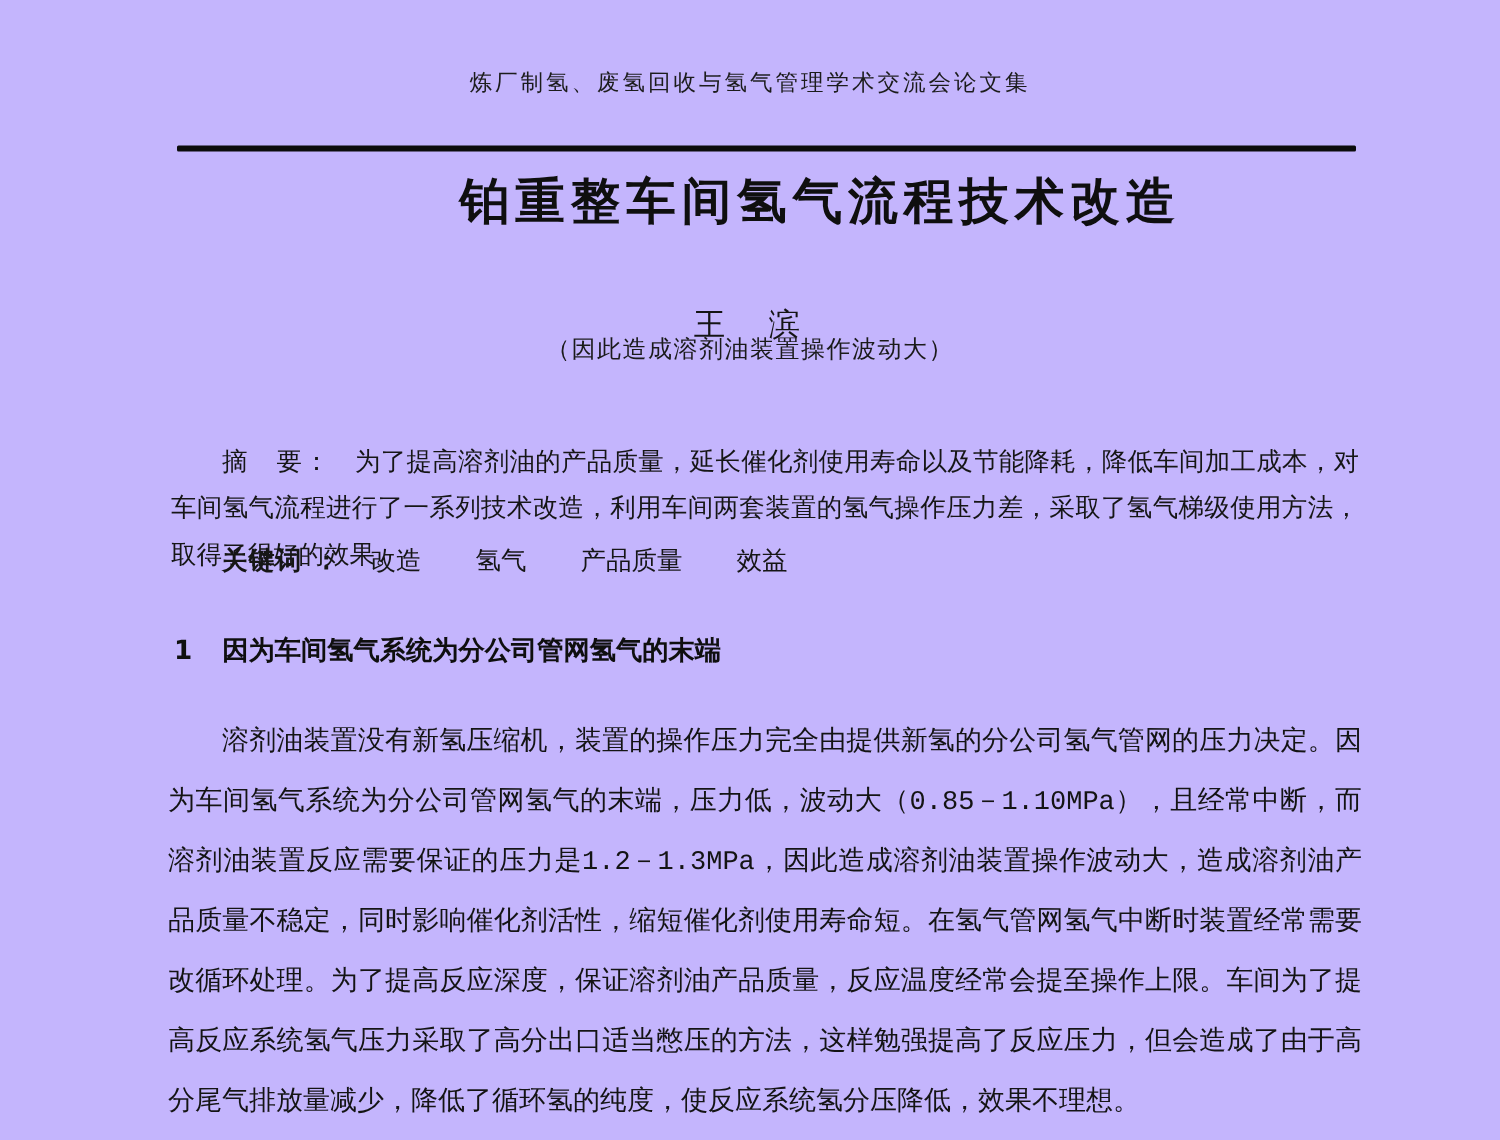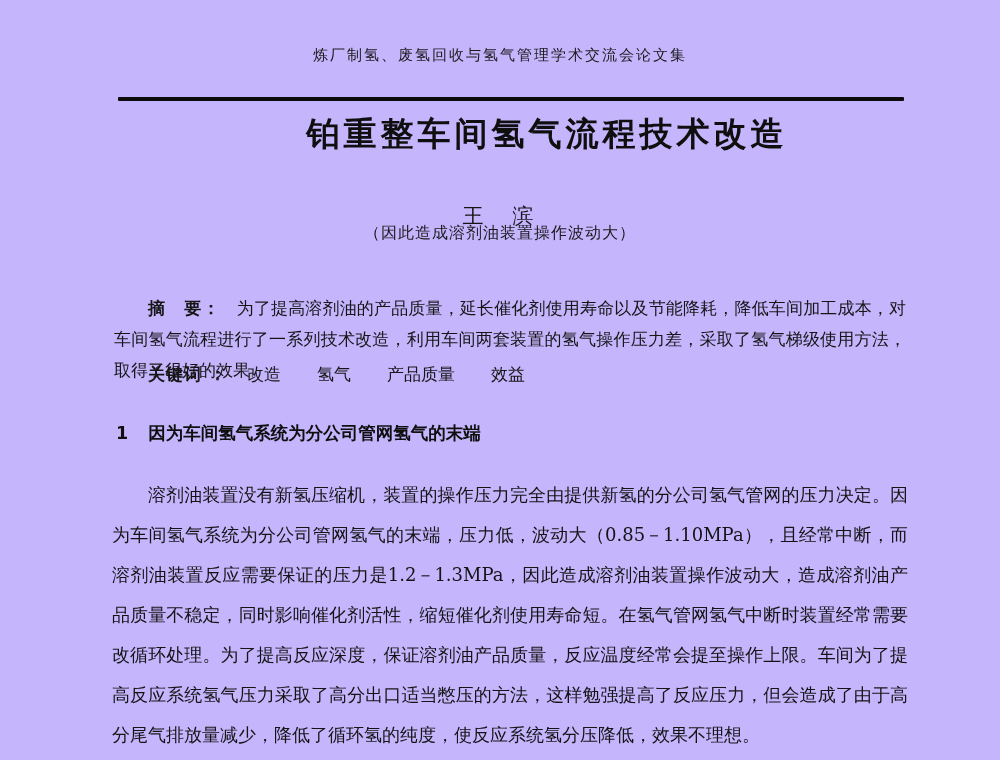--- a/index.html
+++ b/index.html
@@ -75,21 +75,21 @@
     top: 276px;
     left: 114px;
     width: 792px;
     font-size: 17px;
     line-height: 31px;
     text-align: justify;
     text-indent: 2em;
   }
   .abstract-label {
     font-family: "DejaVu Sans", "Liberation Sans", sans-serif;
-    font-weight: 700;
+    font-weight: 400;
     margin-right: 16px;
     letter-spacing: 1px;
   }
   .keywords-block {
     position: absolute;
     top: 364px;
     left: 114px;
     width: 792px;
     font-size: 17px;
     line-height: 21px;
@@ -123,20 +123,21 @@
   .body-paragraph {
     position: absolute;
     top: 457px;
     left: 112px;
     width: 796px;
     font-size: 18px;
     line-height: 40px;
     text-align: justify;
     text-indent: 2em;
     color: #141414;
+    font-family: Liberation Mono, monospace;
   }
 </style>
 </head>
 <body>
 
 <div class="page">
 
   <div class="proceedings-header">炼厂制氢、废氢回收与氢气管理学术交流会论文集</div>
 
   <div class="top-rule"></div>

